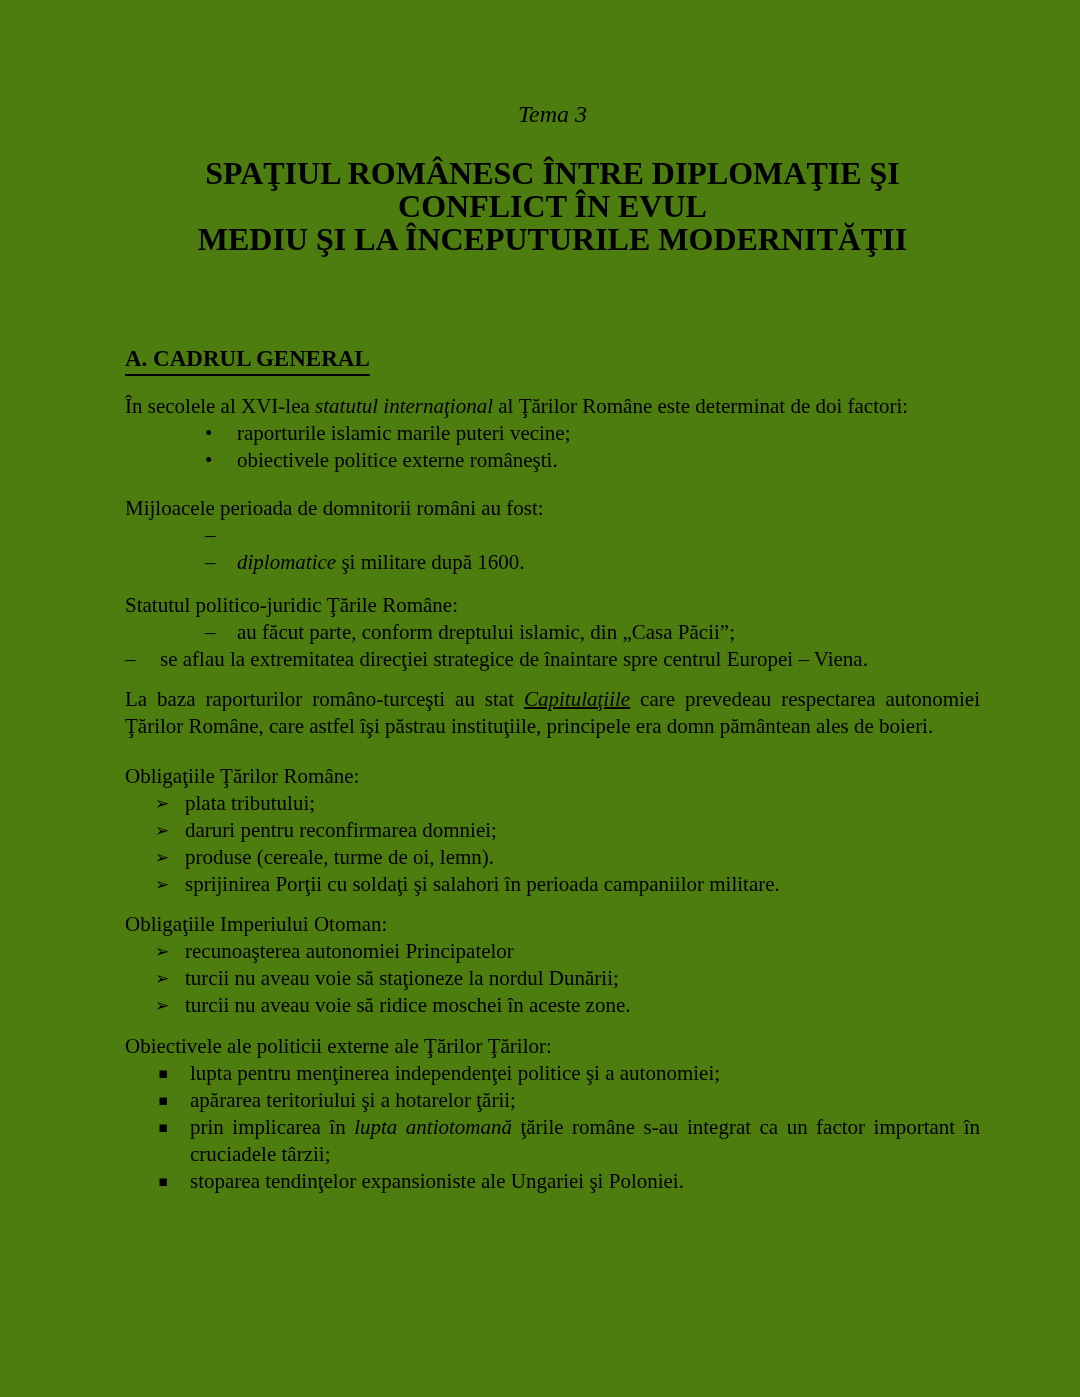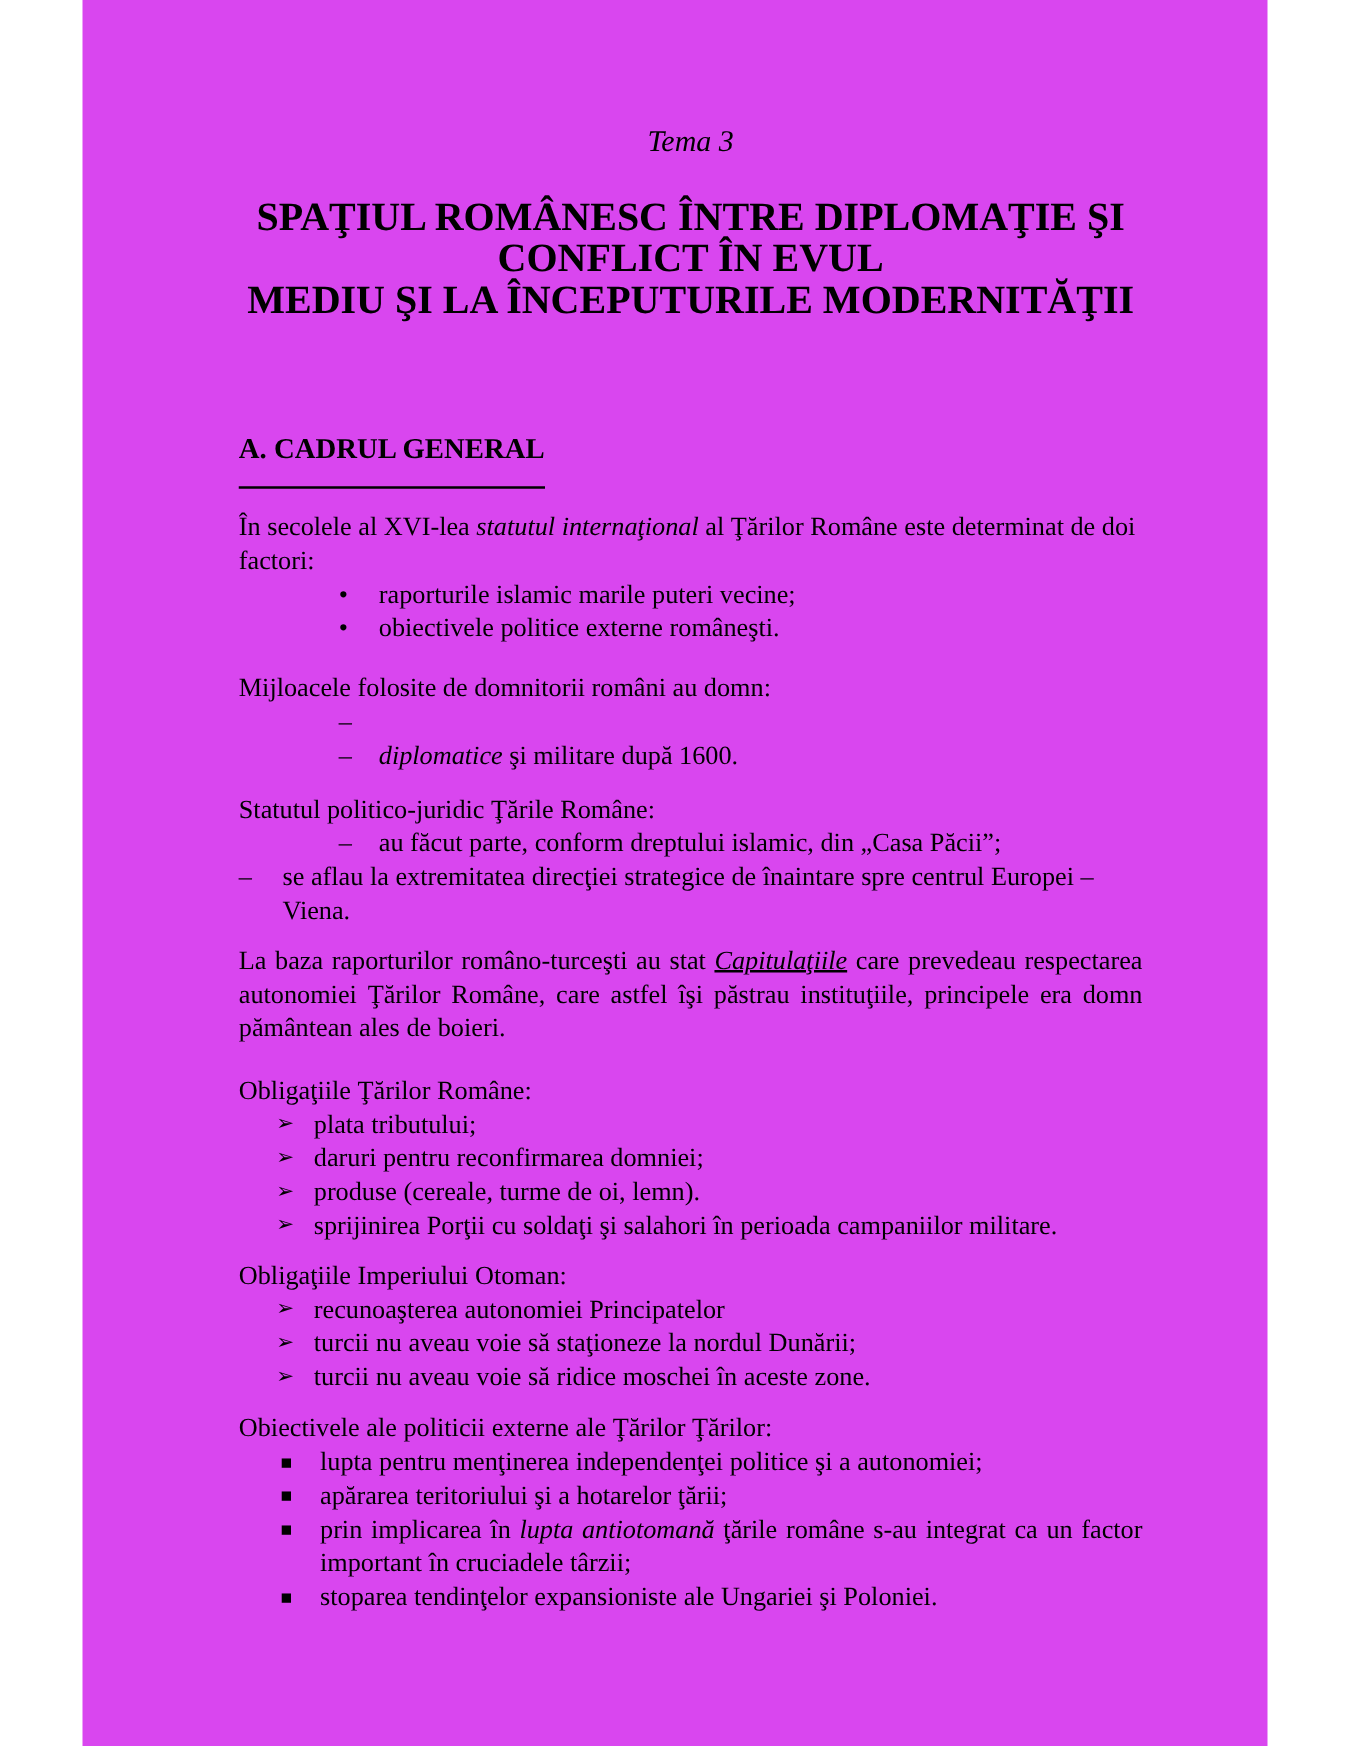--- a/index.html
+++ b/index.html
@@ -1,21 +1,21 @@
 <!DOCTYPE html>
 <html><head>
 <meta charset="utf-8">
 <style>
   html,body { margin:0; padding:0; background:#ffffff; }
   .page {
     position: relative;
-    width: 948px;
+    width: 1080px;
     height: 1397px;
     margin: 0 auto;
-    background: #d946ef;
+    background: #4d7c0f;
     color: #000000;
     font-family: "Liberation Serif", "DejaVu Serif", serif;
     font-size: 21px;
     line-height: 27px;
     box-sizing: border-box;
     padding: 100px 100px 0 125px;
     overflow: hidden;
   }
   .doc-title {
     text-align: center;
@@ -32,21 +32,21 @@
   }
   .section-heading {
     margin-top: 90px;
     font-weight: bold;
     font-size: 23px;
     line-height: 26px;
   }
   .section-heading .u {
     display: inline-block;
     border-bottom: 2px solid #000;
-    padding-bottom: 17px;
+    padding-bottom: 2px;
   }
   .block { margin-top: 18px; }
   .mt-b1 { margin-top: 17px; }
   .mt-b2 { margin-top: 21px; }
   .mt-b3 { margin-top: 16px; }
   .mt-b4 { margin-top: 13px; }
   .mt-b5 { margin-top: 23px; }
   .mt-b6 { margin-top: 13px; }
   .mt-b7 { margin-top: 14px; }
   .lead { text-align: left; }
@@ -95,21 +95,21 @@
       <span class="marker">•</span>
       <span class="txt">raporturile islamic marile puteri vecine;</span>
     </div>
     <div class="li deep">
       <span class="marker">•</span>
       <span class="txt">obiectivele politice externe româneşti.</span>
     </div>
   </div>
 
   <div class="block mt-b2">
-    <div class="lead">Mijloacele folosite de domnitorii români au domn:</div>
+    <div class="lead">Mijloacele perioada de domnitorii români au fost:</div>
     <div class="li deep">
       <span class="marker">–</span>
     </div>
     <div class="li deep">
       <span class="marker">–</span>
       <span class="txt"><span class="em">diplomatice</span><span> şi militare după 1600.</span></span>
     </div>
   </div>
 
   <div class="block mt-b3">

